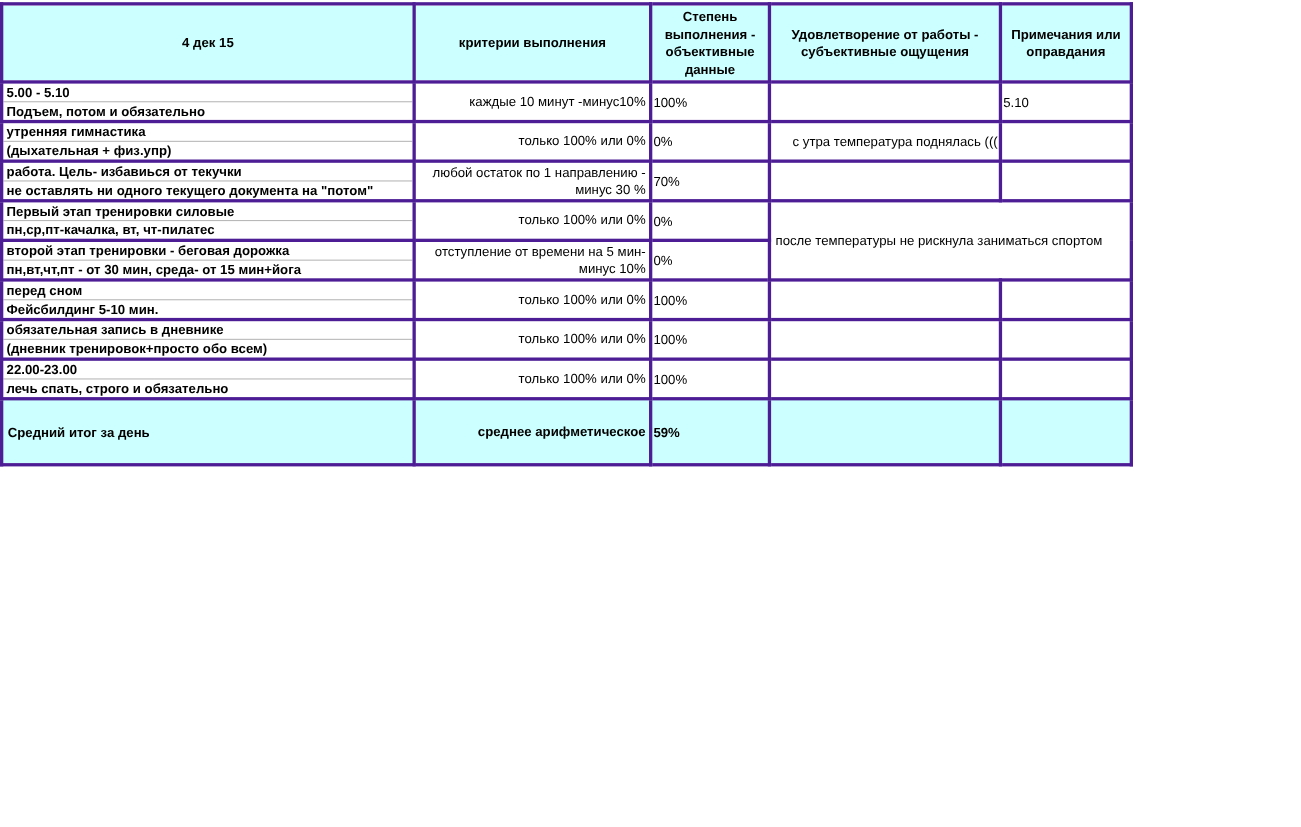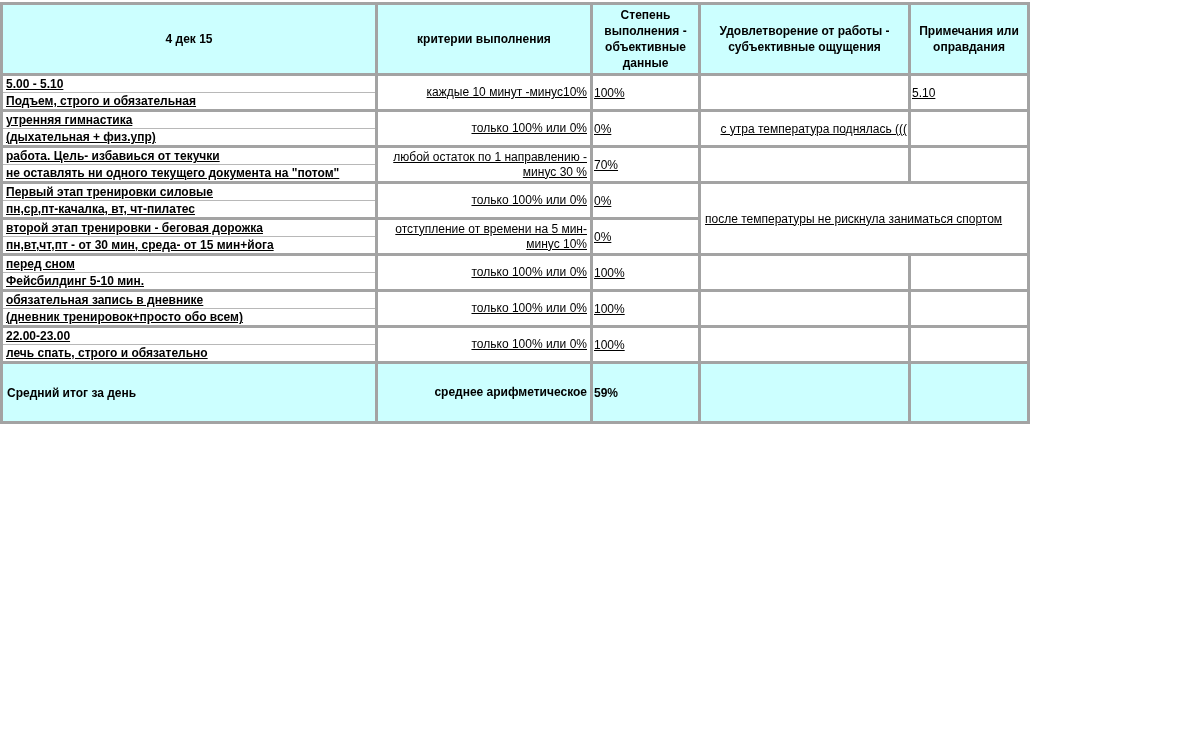--- a/index.html
+++ b/index.html
@@ -19,26 +19,26 @@
     overflow: hidden;
   }
   table.sched {
     position: absolute;
     left: 0;
     top: 2px;
     border-collapse: collapse;
     table-layout: fixed;
   }
   table.sched td, table.sched th {
-    border: 3px solid #a3a3a3;
+    border: 3px solid #4c1d95;
     font-size: 12px;
     overflow: hidden;
   }
   tr.header-row { height: 67px; }
-  tr.data-row   { height: 33px; text-decoration: underline; }
+  tr.data-row   { height: 33px; }
   tr.summary-row{ height: 60px; }
 
   th.hdr {
     background: #ccffff;
     font-weight: bold;
     text-align: center;
     vertical-align: middle;
     line-height: 16px;
     padding: 2px 3px;
   }
@@ -118,21 +118,21 @@
       <th class="hdr">4 дек 15</th>
       <th class="hdr">критерии выполнения</th>
       <th class="hdr">Степень выполнения - объективные данные</th>
       <th class="hdr">Удовлетворение от работы - субъективные ощущения</th>
       <th class="hdr">Примечания или оправдания</th>
     </tr>
 
     <tr class="data-row">
       <td class="task">
         <div class="task-line first">5.00 - 5.10</div>
-        <div class="task-line">Подъем, строго и обязательная</div>
+        <div class="task-line">Подъем, потом и обязательно</div>
       </td>
       <td class="criteria">каждые 10 минут -минус10%</td>
       <td class="degree">100%</td>
       <td class="satisfaction"></td>
       <td class="notes">5.10</td>
     </tr>
 
     <tr class="data-row">
       <td class="task">
         <div class="task-line first">утренняя гимнастика</div>

